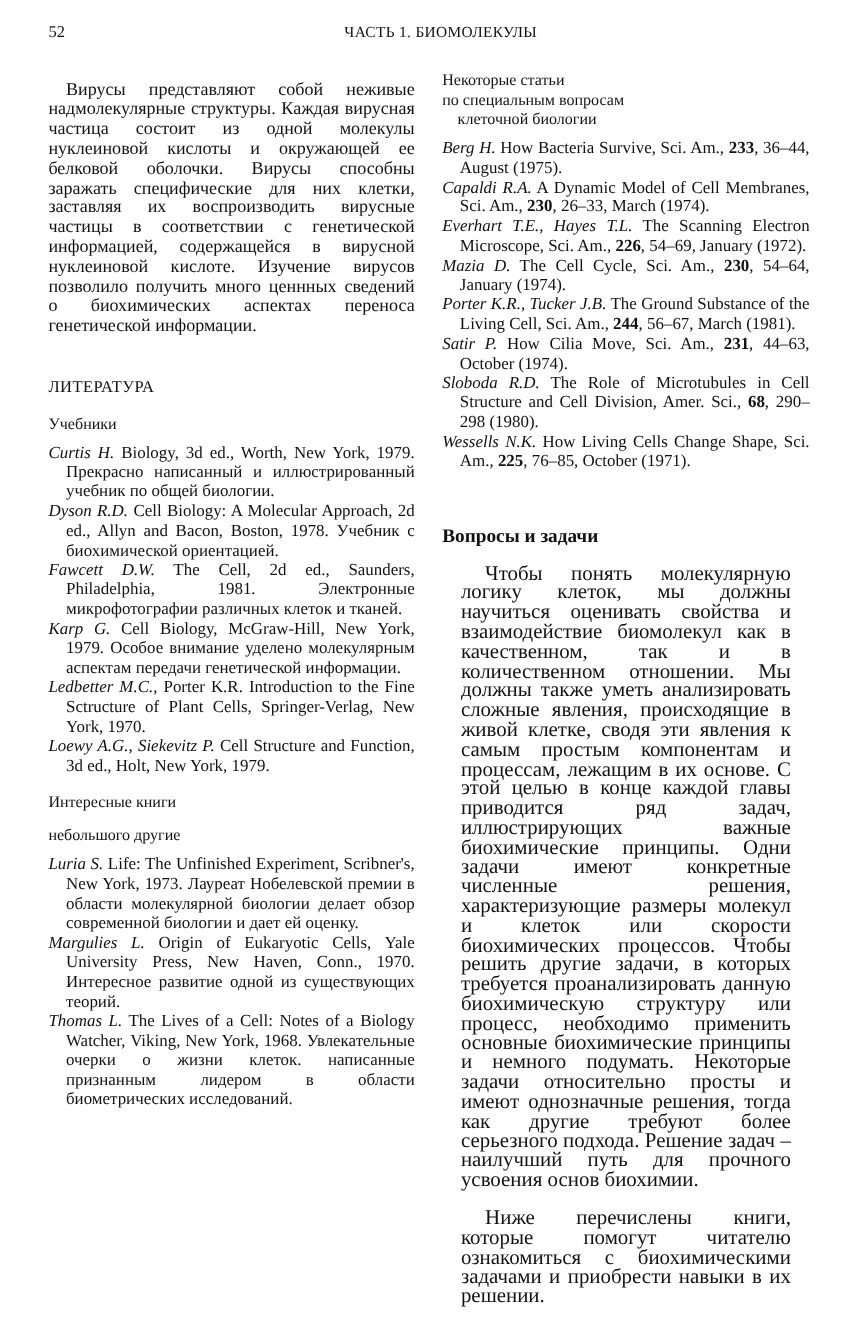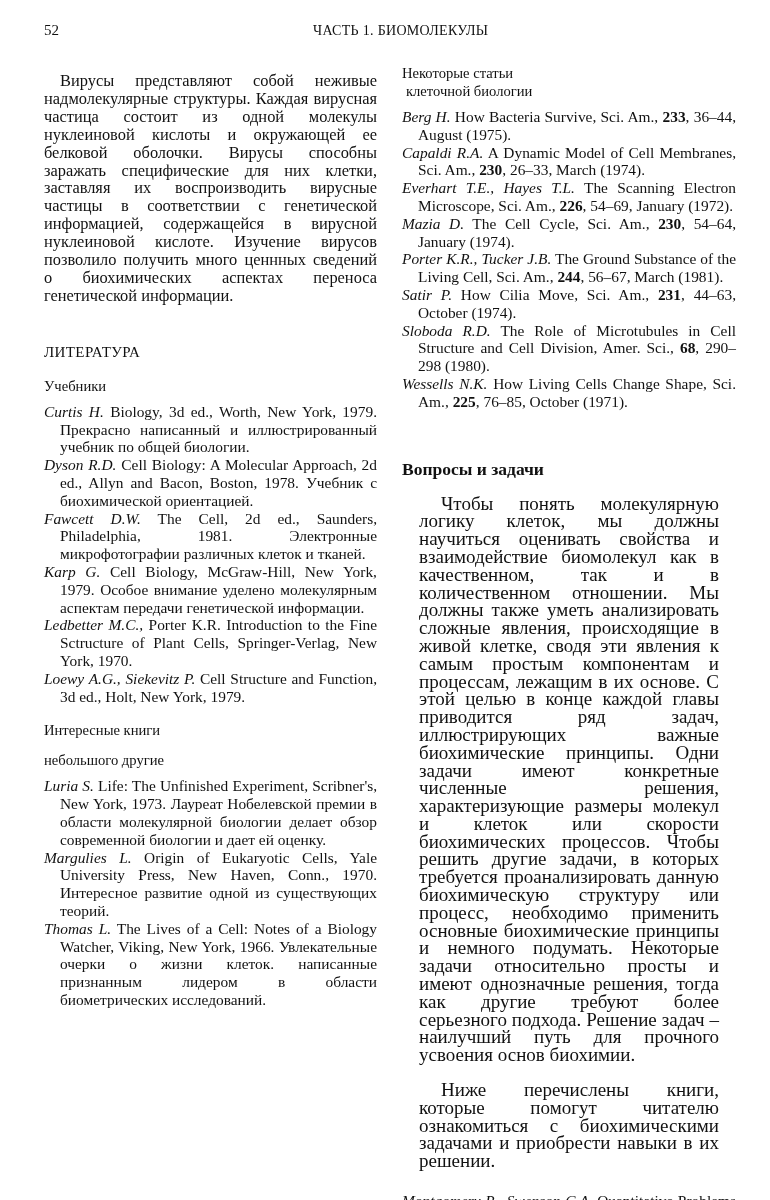--- a/index.html
+++ b/index.html
@@ -110,27 +110,28 @@
     <li class="ref"><span class="author">Ledbetter M.C.,</span><span> Porter K.R. Introduction to the Fine Sctructure of Plant Cells, Springer-Verlag, New York, 1970.</span></li>
     <li class="ref"><span class="author">Loewy A.G., Siekevitz P.</span><span> Cell Structure and Function, 3d ed., Holt, New York, 1979.</span></li>
   </ul>
 
   <div class="subheading" style="margin-top:16px;margin-bottom:12px">Интересные книги</div>
   <div class="subheading" style="margin-top:0">небольшого другие</div>
 
   <ul class="ref-list">
     <li class="ref"><span class="author">Luria S.</span><span> Life: The Unfinished Experiment, Scribner's, New York, 1973. Лауреат Нобелевской премии в области молекулярной биологии делает обзор современной биологии и дает ей оценку.</span></li>
     <li class="ref"><span class="author">Margulies L.</span><span> Origin of Eukaryotic Cells, Yale University Press, New Haven, Conn., 1970. Интересное развитие одной из существующих теорий.</span></li>
-    <li class="ref"><span class="author">Thomas L.</span><span> The Lives of a Cell: Notes of a Biology Watcher, Viking, New York, 1966. Увлекательные очерки о жизни клеток. написанные признанным лидером в области биометрических исследований.</span></li>
+    <li class="ref"><span class="author">Thomas L.</span><span> The Lives of a Cell: Notes of a Biology Watcher, Viking, New York, 1968. Увлекательные очерки о жизни клеток. написанные признанным лидером в области биометрических исследований.</span></li>
   </ul>
 </div>
 
 <div class="col col-right">
   <div class="subheading" style="margin:0">Некоторые статьи</div>
-  <div class="subheading" style="margin:0 0 8px 4px">клеточной биологии</div>
+  <div class="subheading" style="margin:0">по специальным вопросам</div>
+  <div class="subheading" style="margin:0 0 8px 14px">клеточной биологии</div>
 
   <ul class="ref-list">
     <li class="ref"><span class="author">Berg H.</span><span> How Bacteria Survive, Sci. Am., </span><span class="vol">233</span><span>, 36–44, August (1975).</span></li>
     <li class="ref"><span class="author">Capaldi R.A.</span><span> A Dynamic Model of Cell Membranes, Sci. Am., </span><span class="vol">230</span><span>, 26–33, March (1974).</span></li>
     <li class="ref"><span class="author">Everhart T.E., Hayes T.L.</span><span> The Scanning Electron Microscope, Sci. Am., </span><span class="vol">226</span><span>, 54–69, January (1972).</span></li>
     <li class="ref"><span class="author">Mazia D.</span><span> The Cell Cycle, Sci. Am., </span><span class="vol">230</span><span>, 54–64, January (1974).</span></li>
     <li class="ref"><span class="author">Porter K.R., Tucker J.B.</span><span> The Ground Substance of the Living Cell, Sci. Am., </span><span class="vol">244</span><span>, 56–67, March (1981).</span></li>
     <li class="ref"><span class="author">Satir P.</span><span> How Cilia Move, Sci. Am., </span><span class="vol">231</span><span>, 44–63, October (1974).</span></li>
     <li class="ref"><span class="author">Sloboda R.D.</span><span> The Role of Microtubules in Cell Structure and Cell Division, Amer. Sci., </span><span class="vol">68</span><span>, 290–298 (1980).</span></li>
     <li class="ref"><span class="author">Wessells N.K.</span><span> How Living Cells Change Shape, Sci. Am., </span><span class="vol">225</span><span>, 76–85, October (1971).</span></li>

